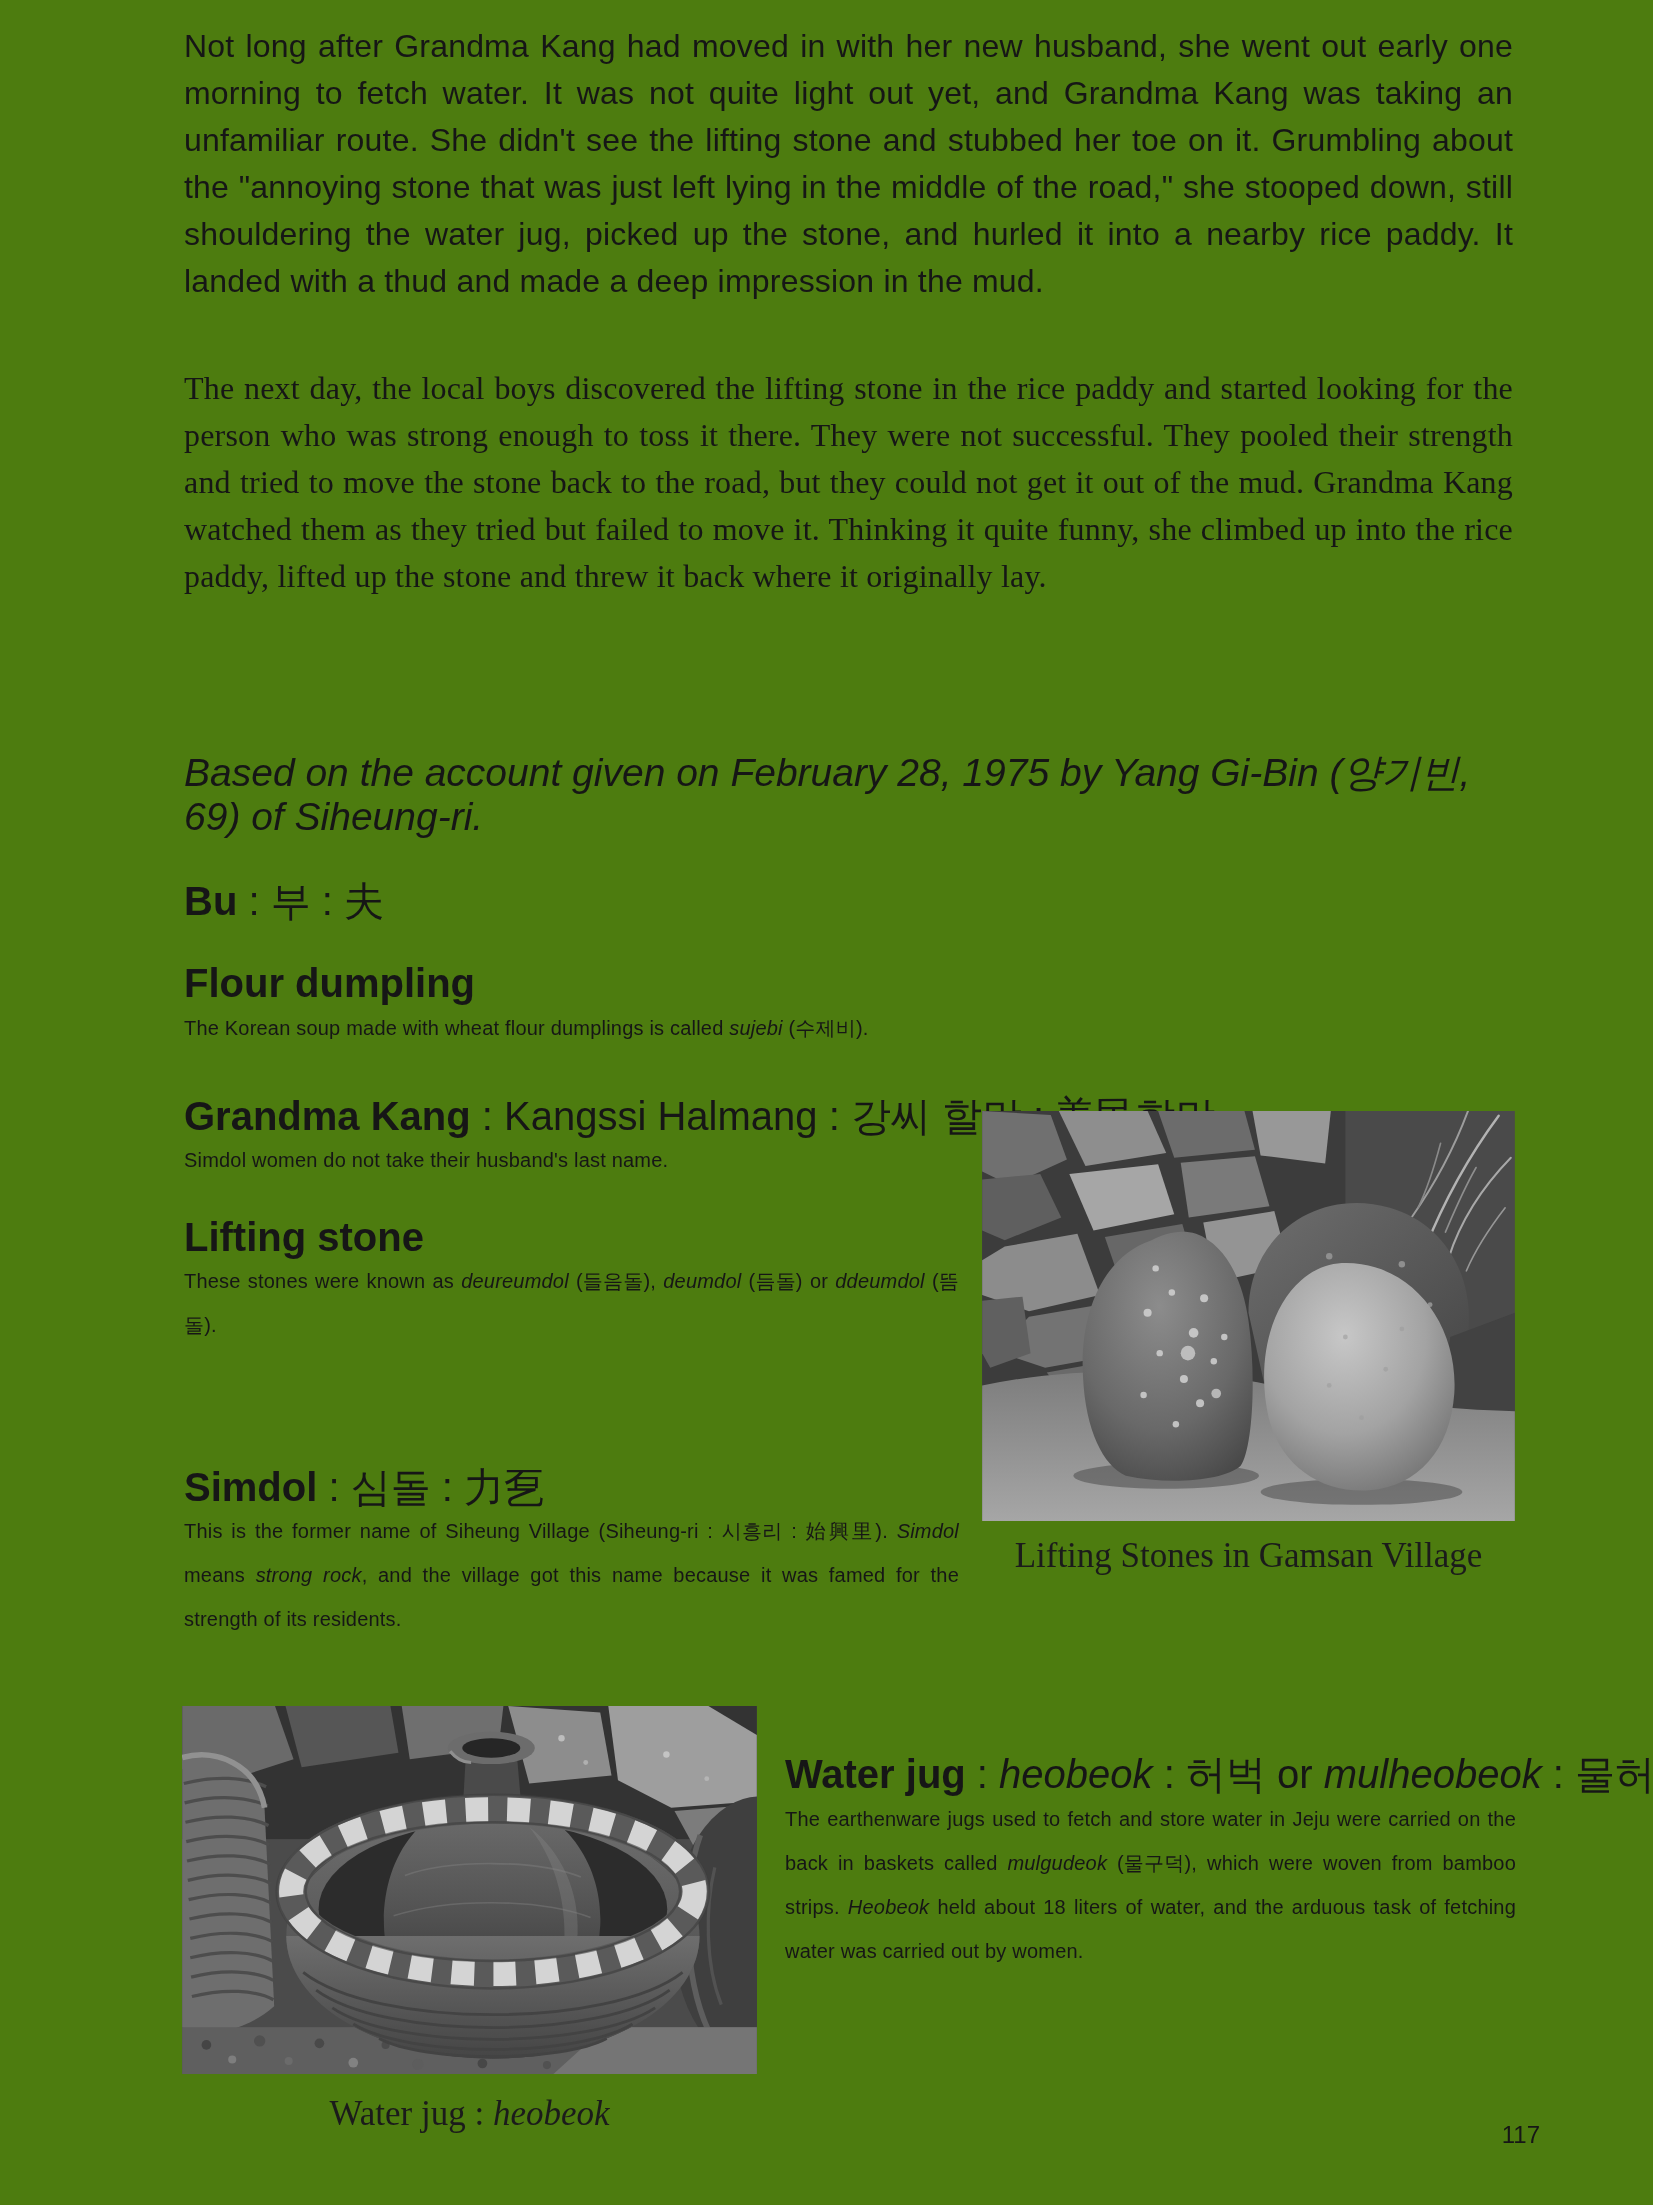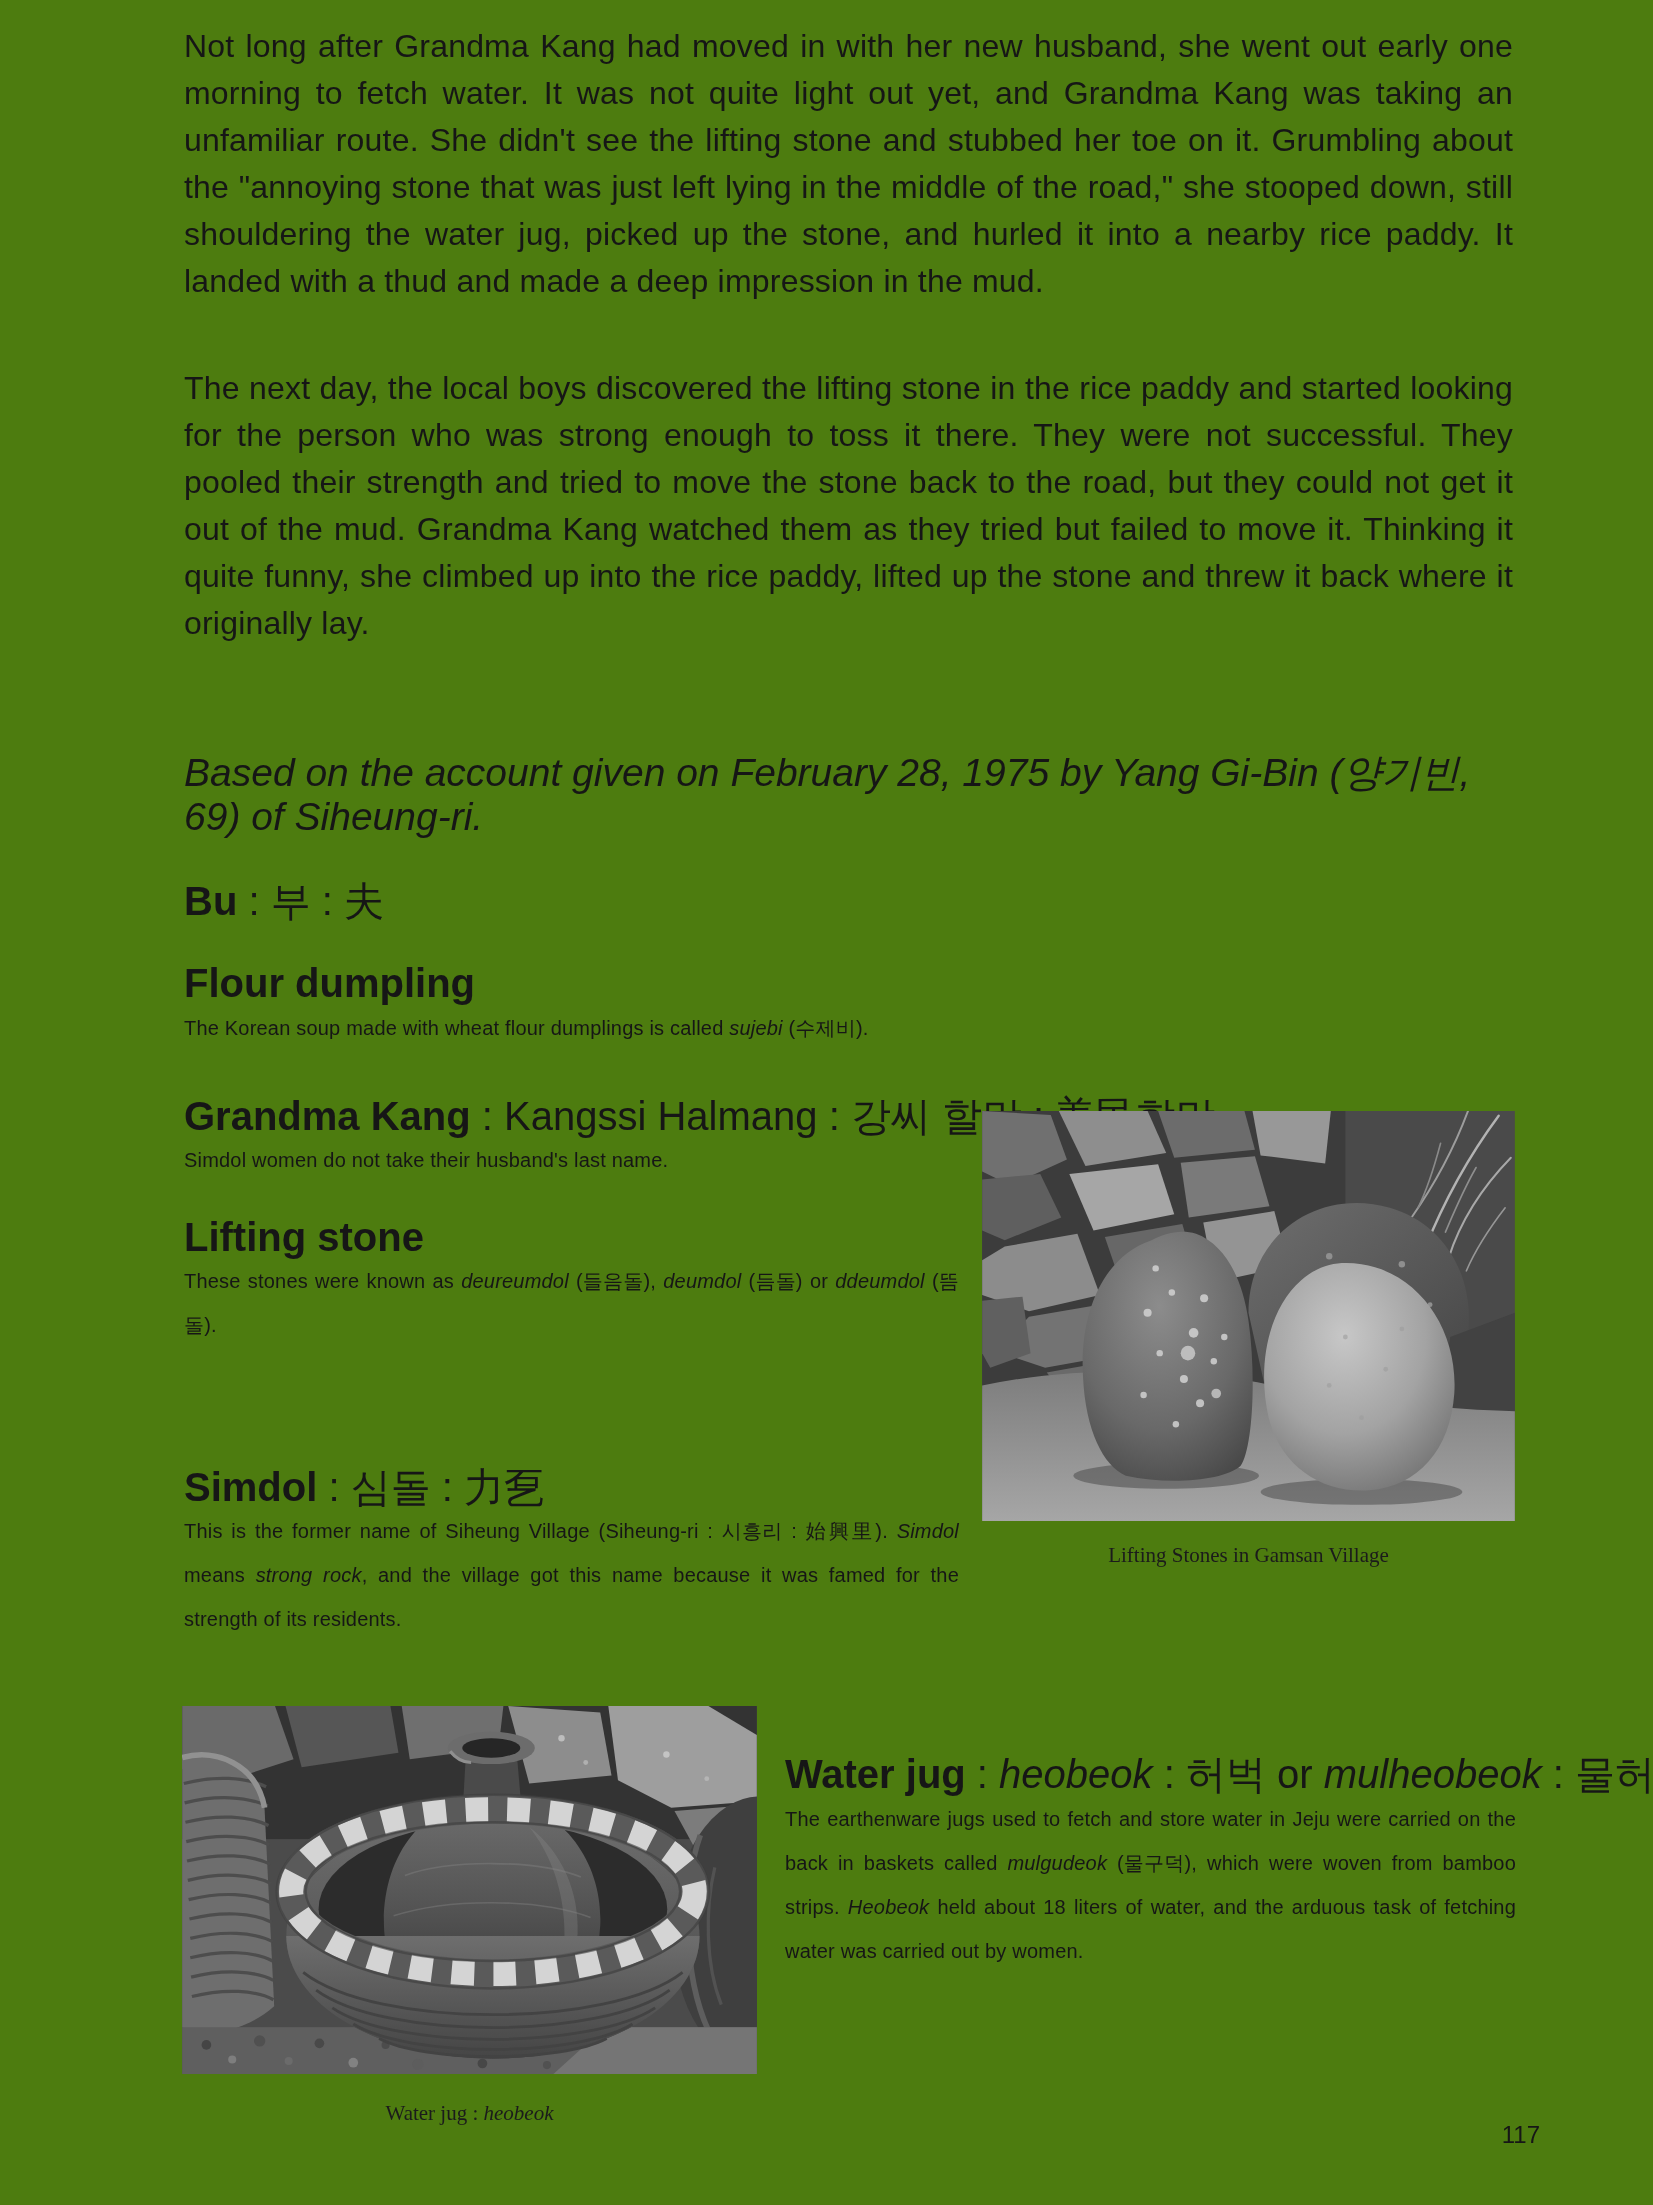--- a/index.html
+++ b/index.html
@@ -13,35 +13,35 @@
     left:184px;width:1329px;font-size:32px;line-height:47px;
     text-align:justify;letter-spacing:0.2px;
   }
   .attr{left:184px;width:1329px;font-size:39px;line-height:44px;font-style:italic;}
   .gl-line{left:184px;font-size:40px;line-height:42px;white-space:nowrap;}
   .gl-body{left:184px;font-size:20px;line-height:44px;text-align:justify;letter-spacing:0.2px;}
   .b{font-weight:bold;}
   .i{font-style:italic;}
   .caption{
     font-family:"Liberation Serif","DejaVu Serif",serif;
-    font-size:21px;line-height:37px;text-align:center;color:#1b1b1b;
+    font-size:35px;line-height:37px;text-align:center;color:#1b1b1b;
   }
   .photo{display:block;}
   .pagenum{font-size:24px;text-align:right;}
 </style>
 </head>
 <body>
 
 <div class="page">
 
   <p class="abs story" style="top:22.6px;margin:0;">
     <span>Not long after Grandma Kang had moved in with her new husband, she went out early one morning to fetch water. It was not quite light out yet, and Grandma Kang was taking an unfamiliar route. She didn't see the lifting stone and stubbed her toe on it. Grumbling about the "annoying stone that was just left lying in the middle of the road," she stooped down, still shouldering the water jug, picked up the stone, and hurled it into a nearby rice paddy. It landed with a thud and made a deep impression in the mud.</span>
   </p>
 
-  <p class="abs story" style="top:365px;margin:0;">
+  <p class="abs story" style="top:365px;margin:0;font-family:Liberation Serif, serif;">
     <span>The next day, the local boys discovered the lifting stone in the rice paddy and started looking for the person who was strong enough to toss it there. They were not successful. They pooled their strength and tried to move the stone back to the road, but they could not get it out of the mud. Grandma Kang watched them as they tried but failed to move it. Thinking it quite funny, she climbed up into the rice paddy, lifted up the stone and threw it back where it originally lay.</span>
   </p>
 
   <p class="abs attr" style="top:751px;margin:0;">
     <span>Based on the account given on February 28, 1975 by Yang Gi-Bin (양기빈, 69) of Siheung-ri.</span>
   </p>
 
   <div class="abs gl-line" style="top:880px;">
     <span class="b">Bu</span><span> : 부 : 夫</span>
   </div>

